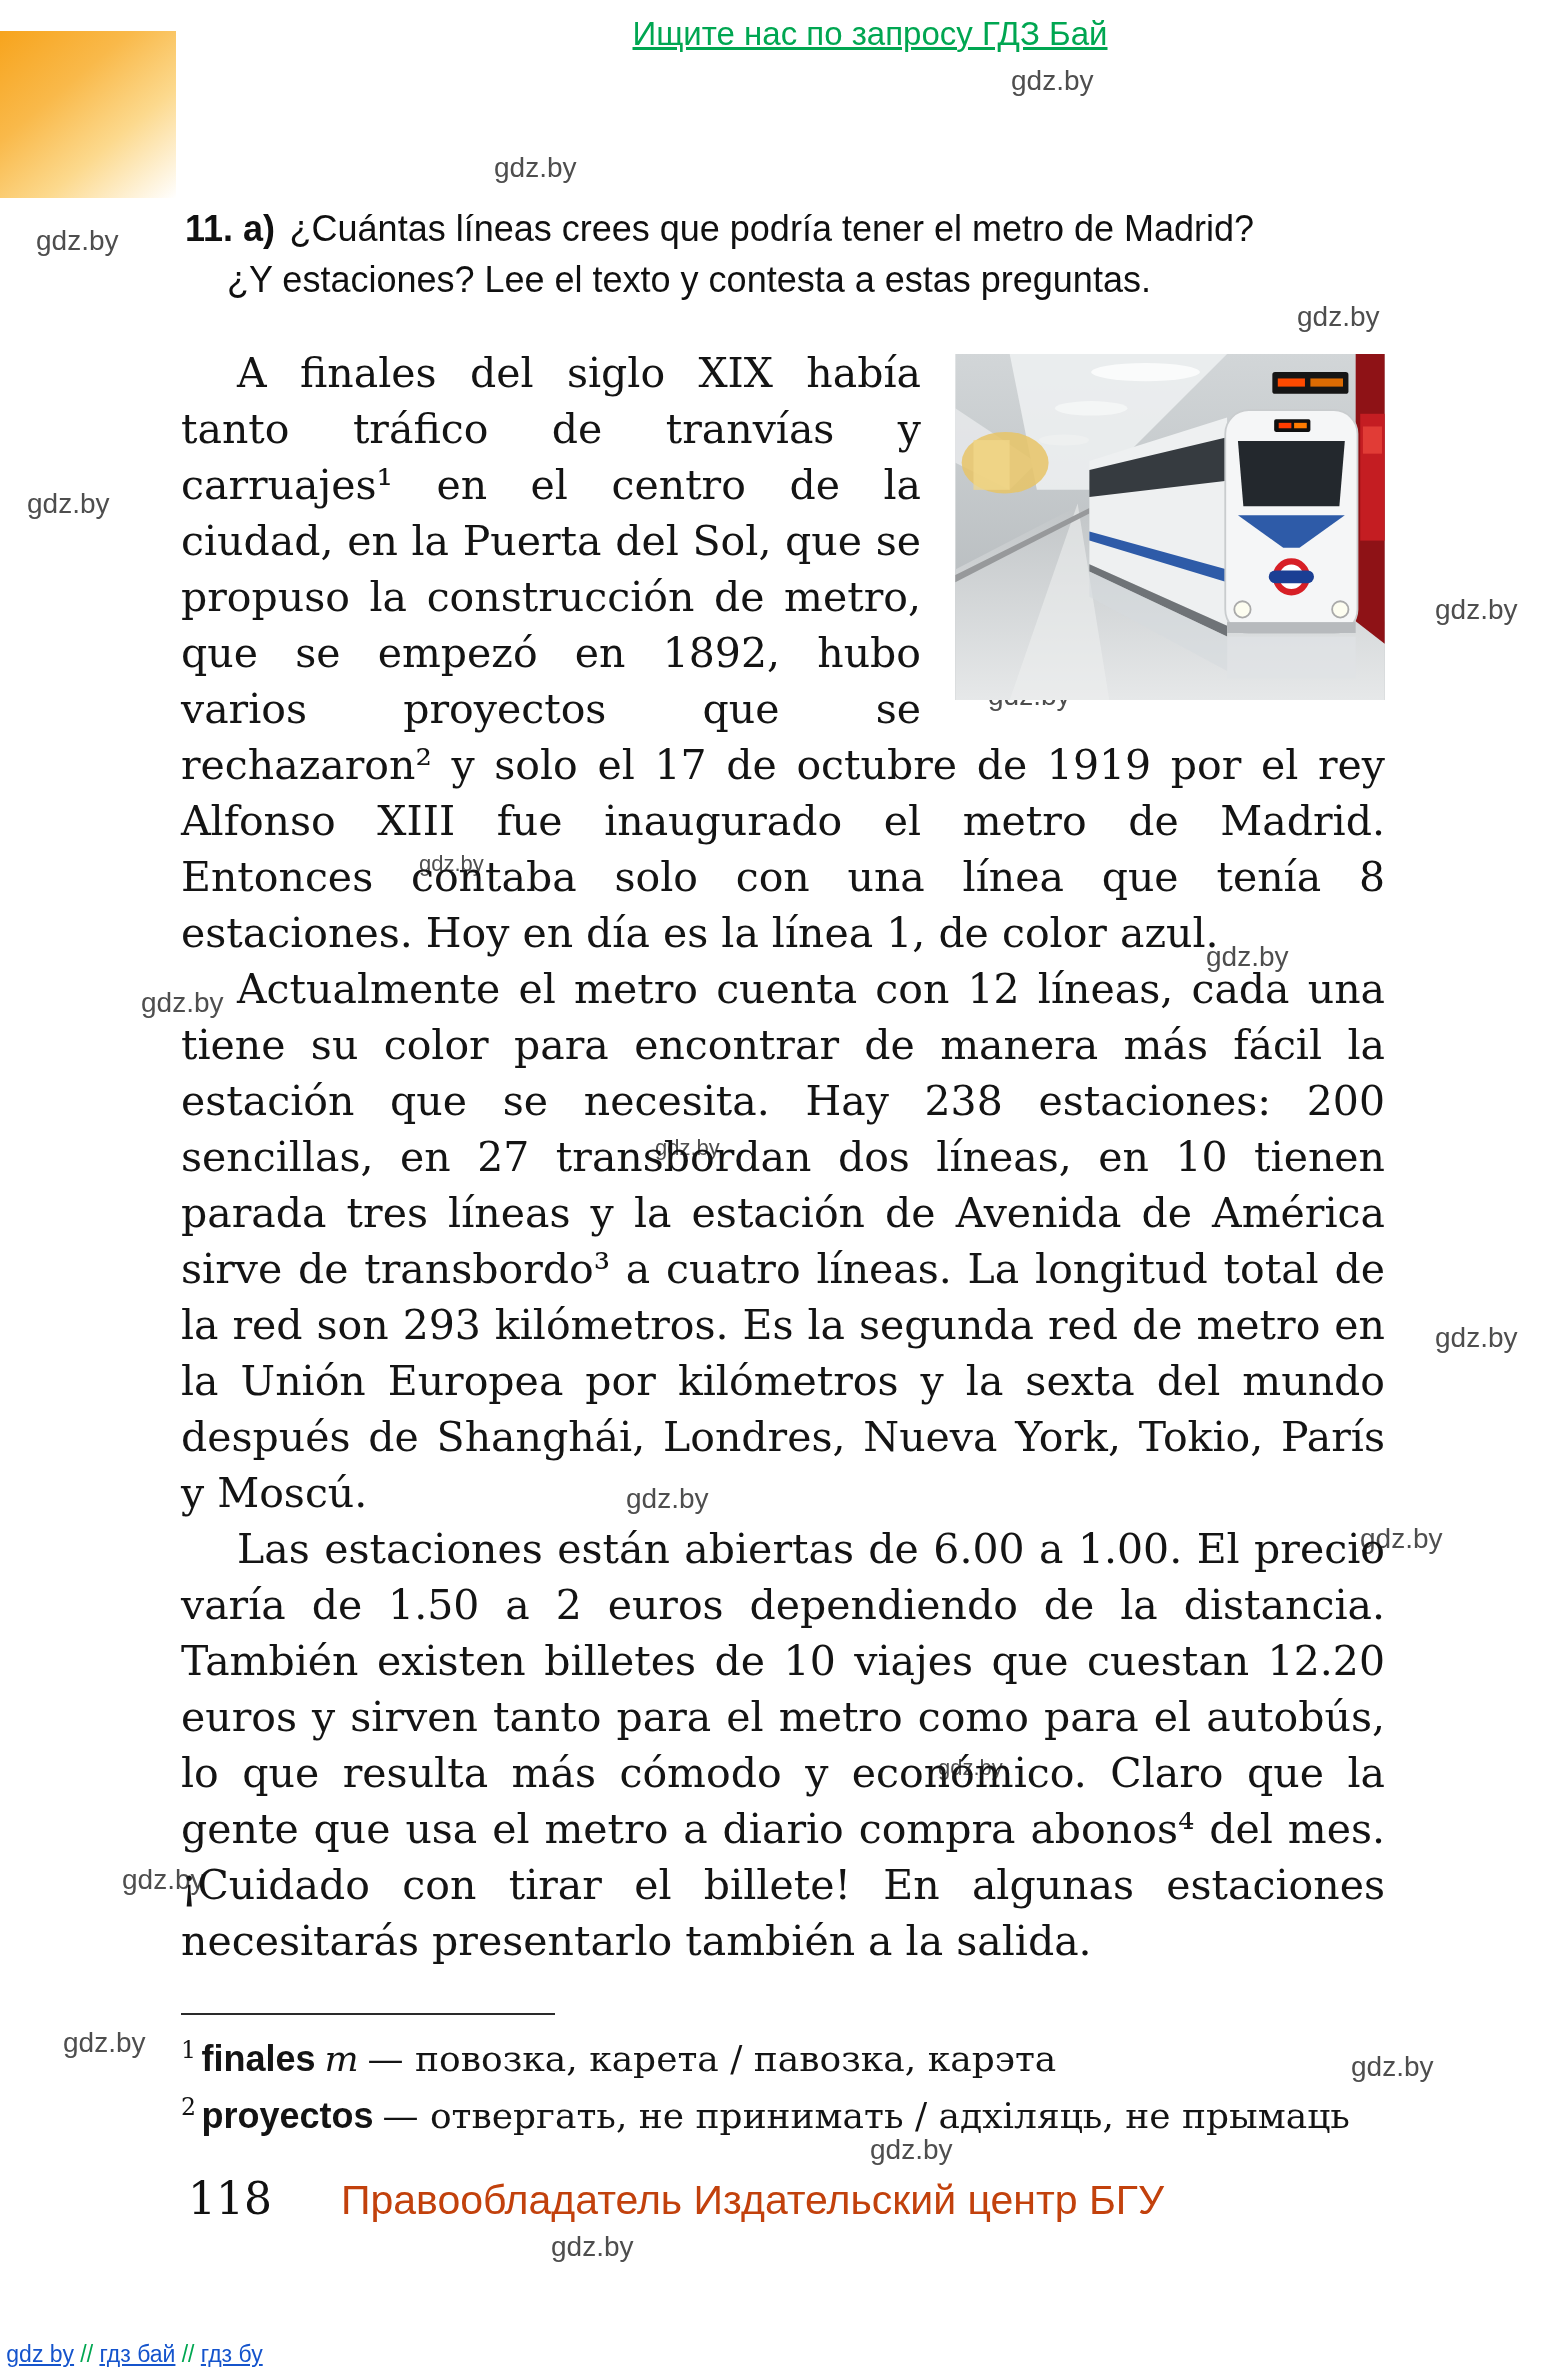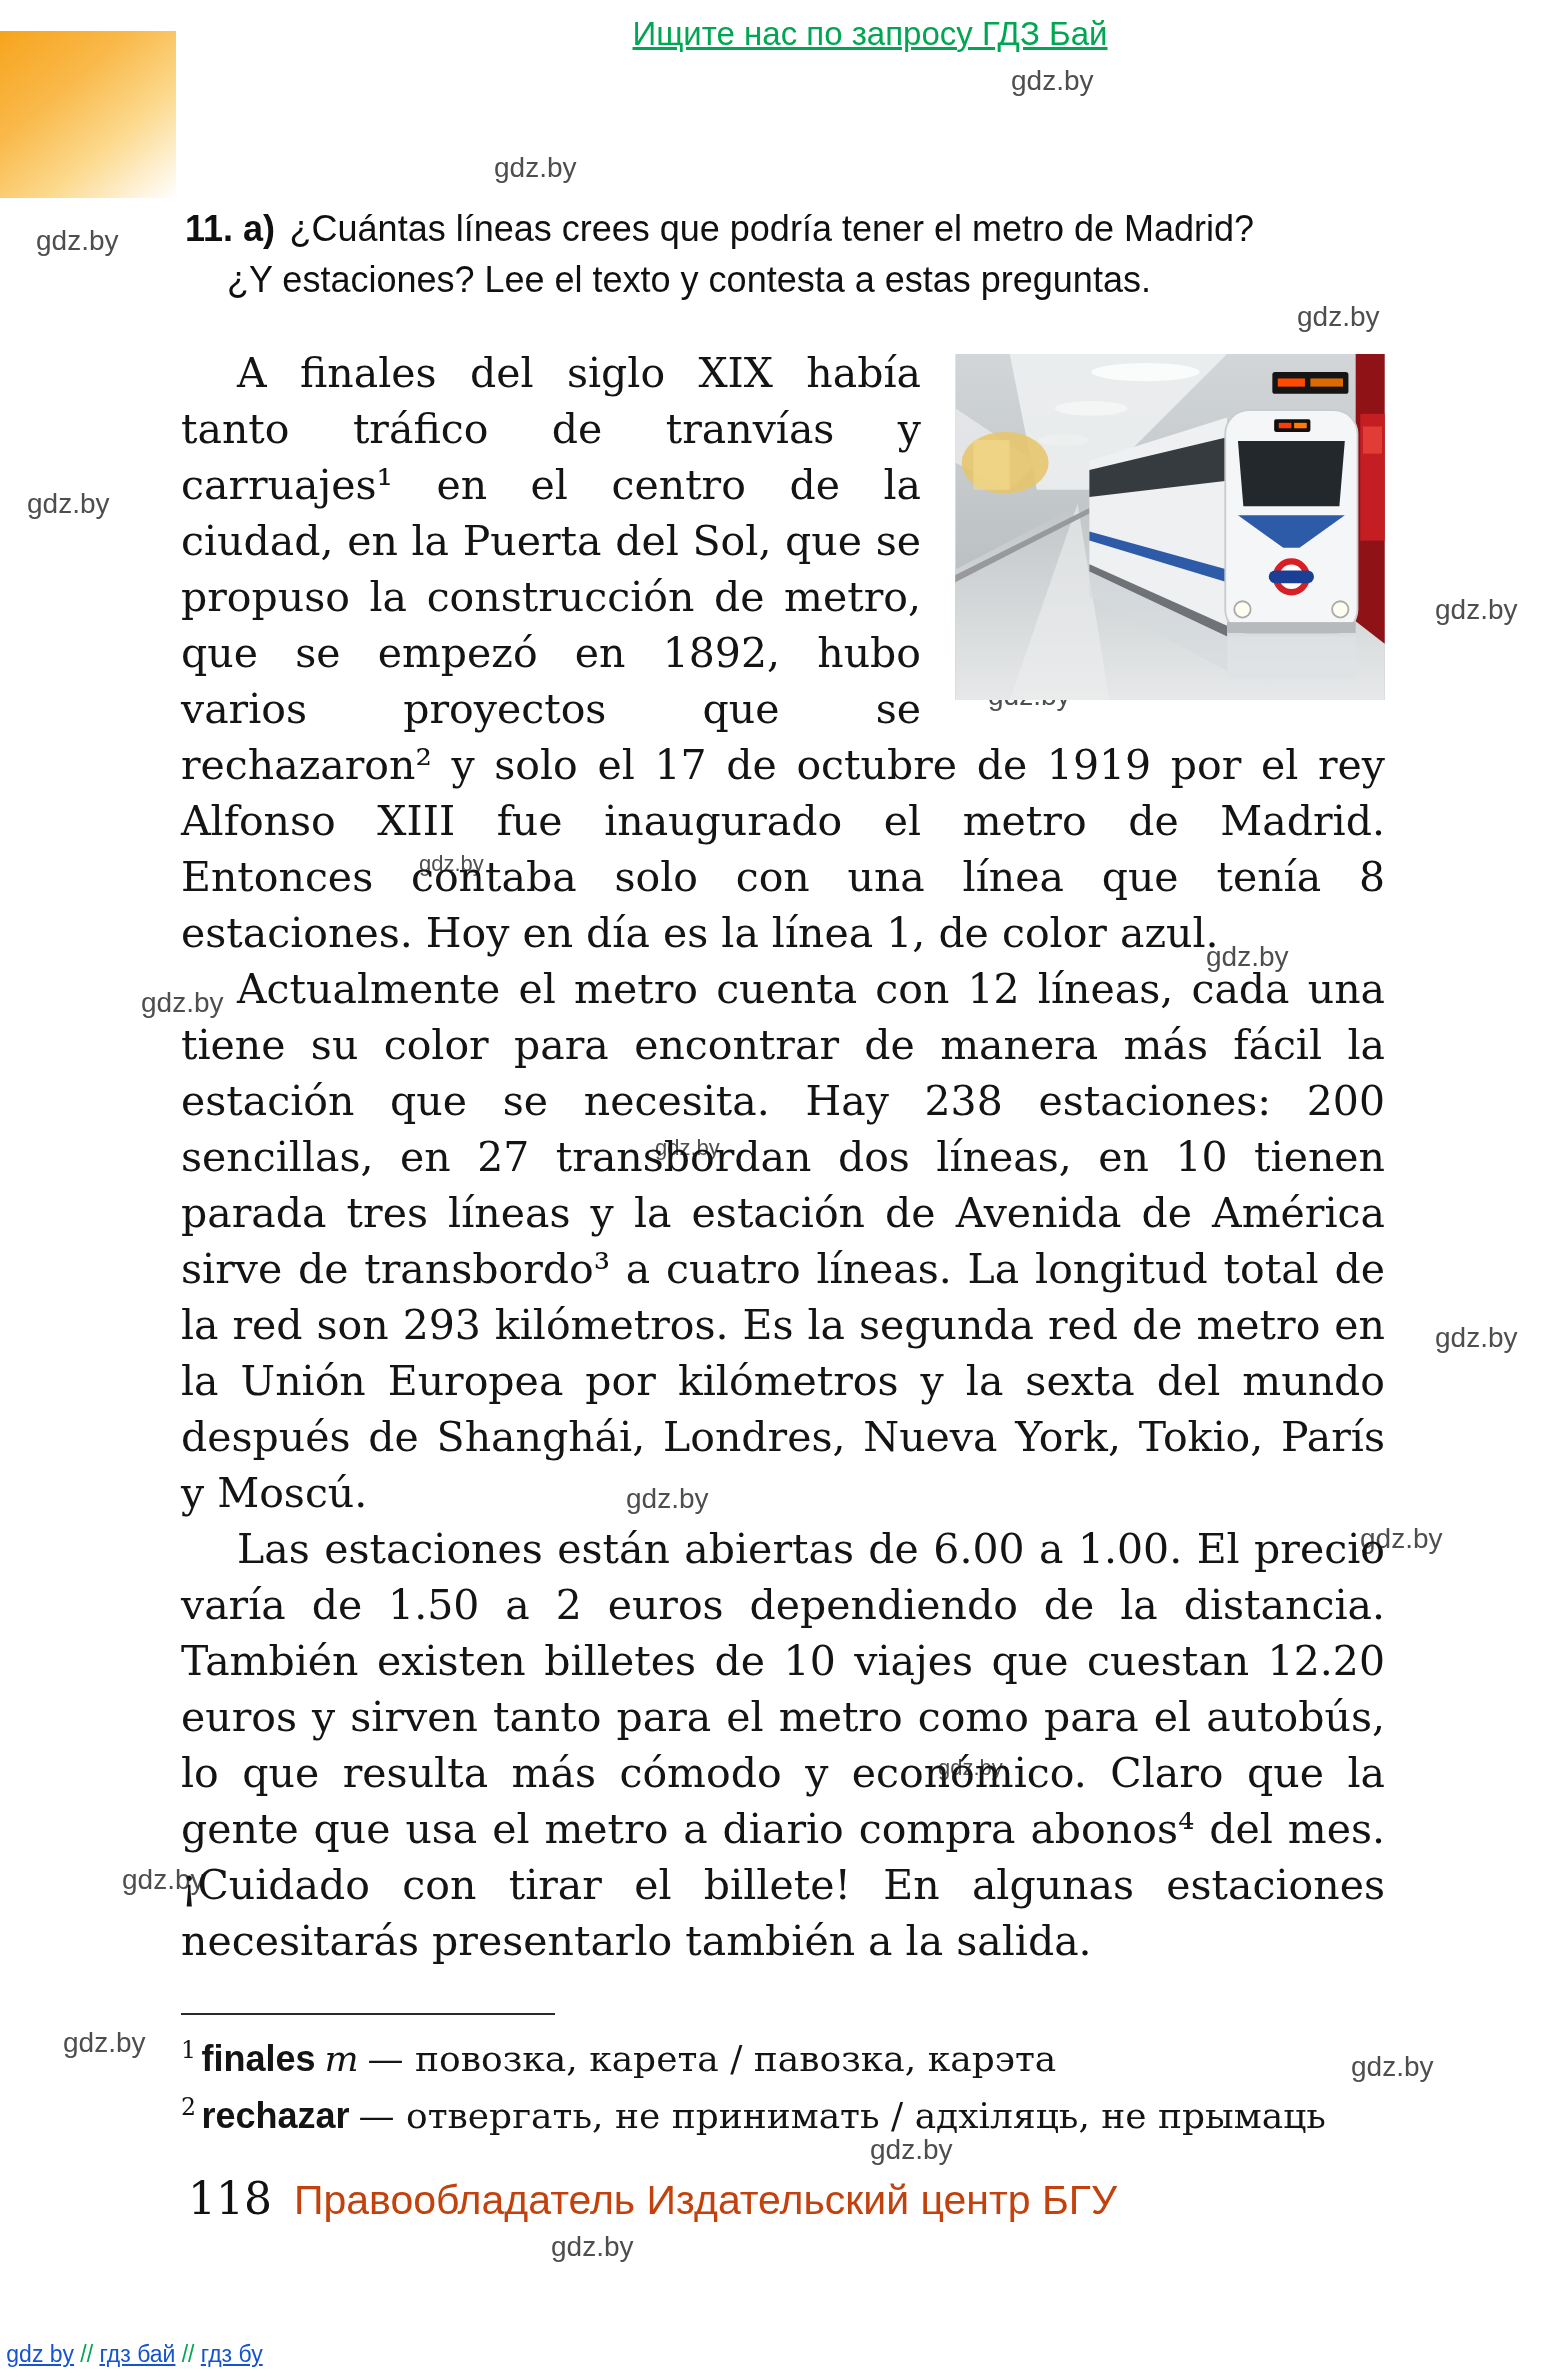--- a/index.html
+++ b/index.html
@@ -26,21 +26,21 @@
   .photo-wrap{float:right;width:430px;height:346px;margin:9px 0 18px 34px;}
   .photo-wrap svg{display:block;}
 
   .footnotes{position:absolute;left:181px;top:2013px;width:1215px;font-size:36px;line-height:49px;}
   .fn-divider{width:374px;border-top:2.7px solid #2a2a2a;margin-bottom:11px;}
   .fn sup{font-size:23.6px;margin-right:5.4px;}
   .fn-term{font-family:"Liberation Sans",sans-serif;font-weight:700;}
   .fn-gender{margin-left:9px;font-style:italic;}
   .fn-tr{margin-left:9px;}
 
-  .footer-row{position:absolute;left:188px;top:2173px;display:flex;align-items:baseline;gap:22px;}
+  .footer-row{position:absolute;left:188px;top:2173px;display:flex;align-items:baseline;gap:69px;}
   .page-num{font-size:44px;color:#111;}
   .publisher{font-family:"Liberation Sans",sans-serif;font-size:41px;color:#c2410c;}
 
   .bottom-links{position:absolute;left:0;top:2341px;width:100%;text-align:left;
                 font-family:"Liberation Sans",sans-serif;font-size:23px;}
   .blink{color:#1554cc;text-decoration:underline;margin:0 6.3px;cursor:pointer;}
   .bsep{color:#00a651;}
 </style>
 </head>
 <body>
@@ -133,21 +133,21 @@
     <p class="para">Actualmente el metro cuenta con 12 líneas, cada una tiene su color para encontrar de manera más fácil la estación que se necesita. Hay 238 estaciones: 200 sencillas, en 27 transbordan dos líneas, en 10 tienen parada tres líneas y la estación de Avenida de América sirve de transbordo³ a cuatro líneas. La longitud total de la red son 293 kilómetros. Es la segunda red de metro en la Unión Europea por kilómetros y la sexta del mundo después de Shanghái, Londres, Nueva York, Tokio, París y Moscú.</p>
     <p class="para">Las estaciones están abiertas de 6.00 a 1.00. El precio varía de 1.50 a 2 euros dependiendo de la distancia. También existen billetes de 10 viajes que cuestan 12.20 euros y sirven tanto para el metro como para el autobús, lo que resulta más cómodo y económico. Claro que la gente que usa el metro a diario compra abonos⁴ del mes. ¡Cuidado con tirar el billete! En algunas estaciones necesitarás presentarlo también a la salida.</p>
   </div>
 
   <div class="footnotes">
     <div class="fn-divider"></div>
     <div class="fn">
       <sup>1</sup><span class="fn-term">finales</span><span class="fn-gender">m</span><span class="fn-tr">— повозка, карета / павозка, карэта</span>
     </div>
     <div class="fn">
-      <sup>2</sup><span class="fn-term">rechazar</span><span class="fn-tr">— отвергать, не принимать / адхіляць, не прымаць</span>
+      <sup>2</sup><span class="fn-term">proyectos</span><span class="fn-tr">— отвергать, не принимать / адхіляць, не прымаць</span>
     </div>
   </div>
 
   <div class="footer-row">
     <span class="page-num">118</span>
     <span class="publisher">Правообладатель Издательский центр БГУ</span>
   </div>
 
   <div class="bottom-links">
     <a class="blink">gdz by</a><span class="bsep">//</span><a class="blink">гдз бай</a><span class="bsep">//</span><a class="blink">гдз бу</a>

